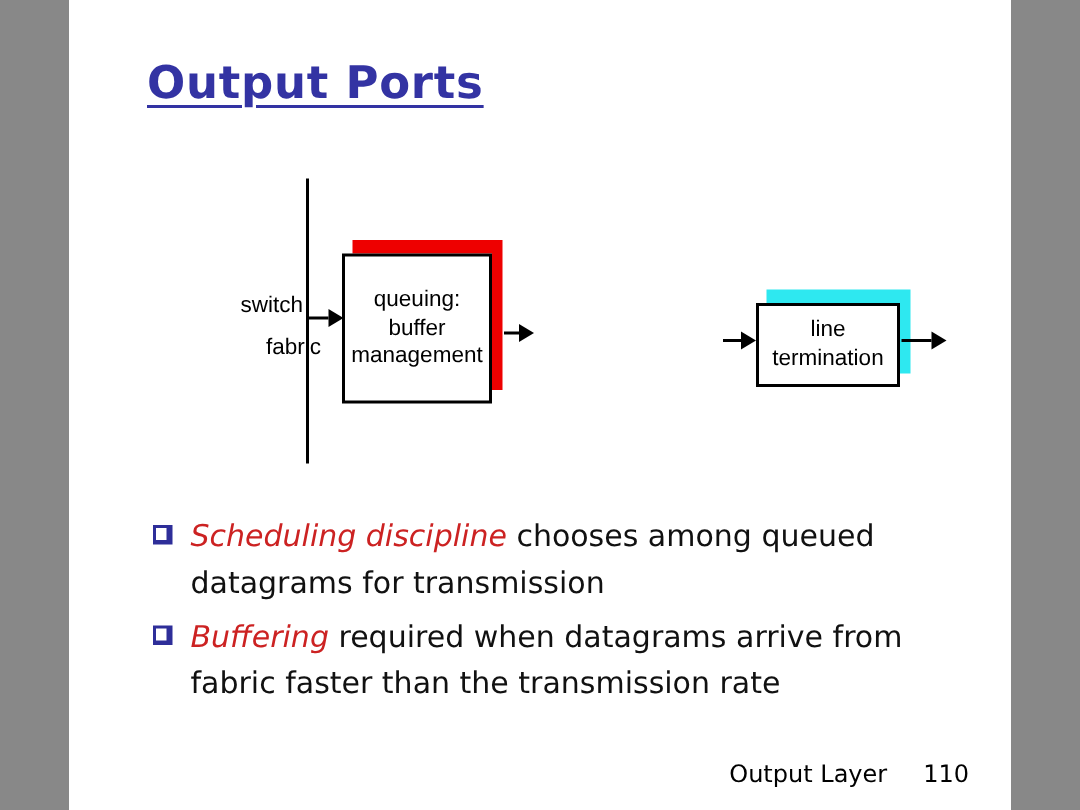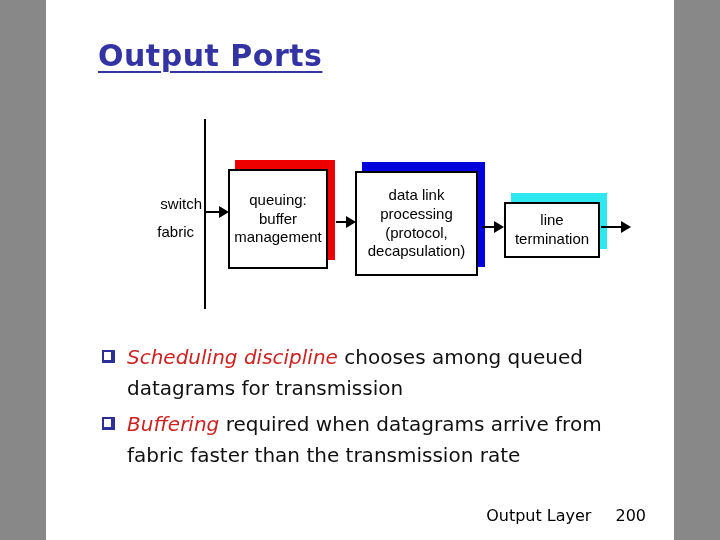--- a/index.html
+++ b/index.html
@@ -15,21 +15,21 @@
     position:absolute; left:52px; top:38px;
     font-size:30px; font-weight:bold; letter-spacing:0.5px;
     text-decoration:underline; text-decoration-thickness:2px; text-underline-offset:5px;
   }
 
   
   .diagram { position:absolute; left:0; top:0; width:720px; height:540px; font-family:"Liberation Sans", sans-serif; }
   .vline { position:absolute; left:158px; top:119px; width:2px; height:190px; background:#000; }
   .fab-label { position:absolute; width:56px; text-align:right; font-size:15px; color:#000; }
   .fab-label.l1 { left:100px; top:195px; }
-  .fab-label.l2 { left:92px; top:223px; }
+  .fab-label.l2 { left:112px; top:223px; }
 
   .boxgroup { position:absolute; }
   .boxgroup .shadow { position:absolute; left:7px; top:-9px; width:100%; height:100%; }
   .boxgroup .face {
     position:absolute; inset:0; background:#fff; border:2px solid #000;
     display:flex; align-items:center; justify-content:center;
   }
   .boxgroup .face span { white-space:pre-line; text-align:center; font-size:15px; line-height:1.25; color:#000; }
   .g1 { left:182px; top:169px; width:100px; height:100px;border-radius:17px; }
   .g2 { left:309px; top:171px; width:123px; height:105px; }
@@ -82,29 +82,20 @@
       <div class="shadow" style="background: rgb(238, 0, 0);"></div>
       <div class="face">
         <span>queuing:
 buffer
 management</span>
       </div>
     </div>
 
     <div class="arrow a2"></div>
 
-    <div class="boxgroup g2">
-      <div class="shadow" style="background: rgb(0, 0, 221);"></div>
-      <div class="face">
-        <span>data link
-processing
-(protocol,
-decapsulation)</span>
-      </div>
-    </div>
 
     <div class="arrow a3"></div>
 
     <div class="boxgroup g3">
       <div class="shadow" style="background: rgb(46, 232, 240);"></div>
       <div class="face">
         <span>line
 termination</span>
       </div>
     </div>
@@ -119,16 +110,16 @@
       <span class="lead" style="color: rgb(204, 34, 34);">Scheduling discipline</span><span> chooses among queued datagrams for transmission</span>
     </li>
     <li>
       <span class="sq" style="border-color: rgb(46, 46, 153);"></span>
       <span class="lead" style="color: rgb(204, 34, 34);">Buffering</span><span> required when datagrams arrive from fabric faster than the transmission rate</span>
     </li>
   </ul>
 
   <div class="footer">
     <span>Output Layer</span>
-    <span>200</span>
+    <span>110</span>
   </div>
 
 </div>
 
 </body></html>

